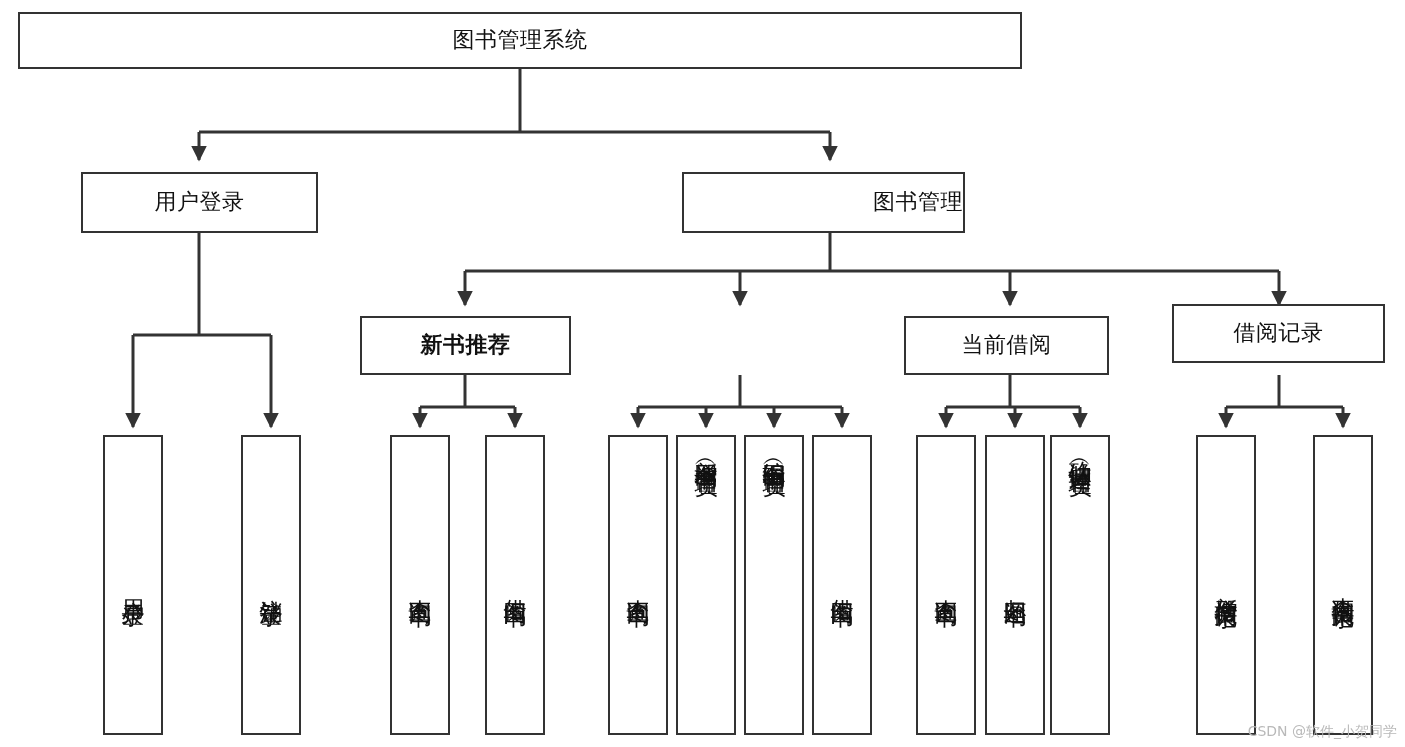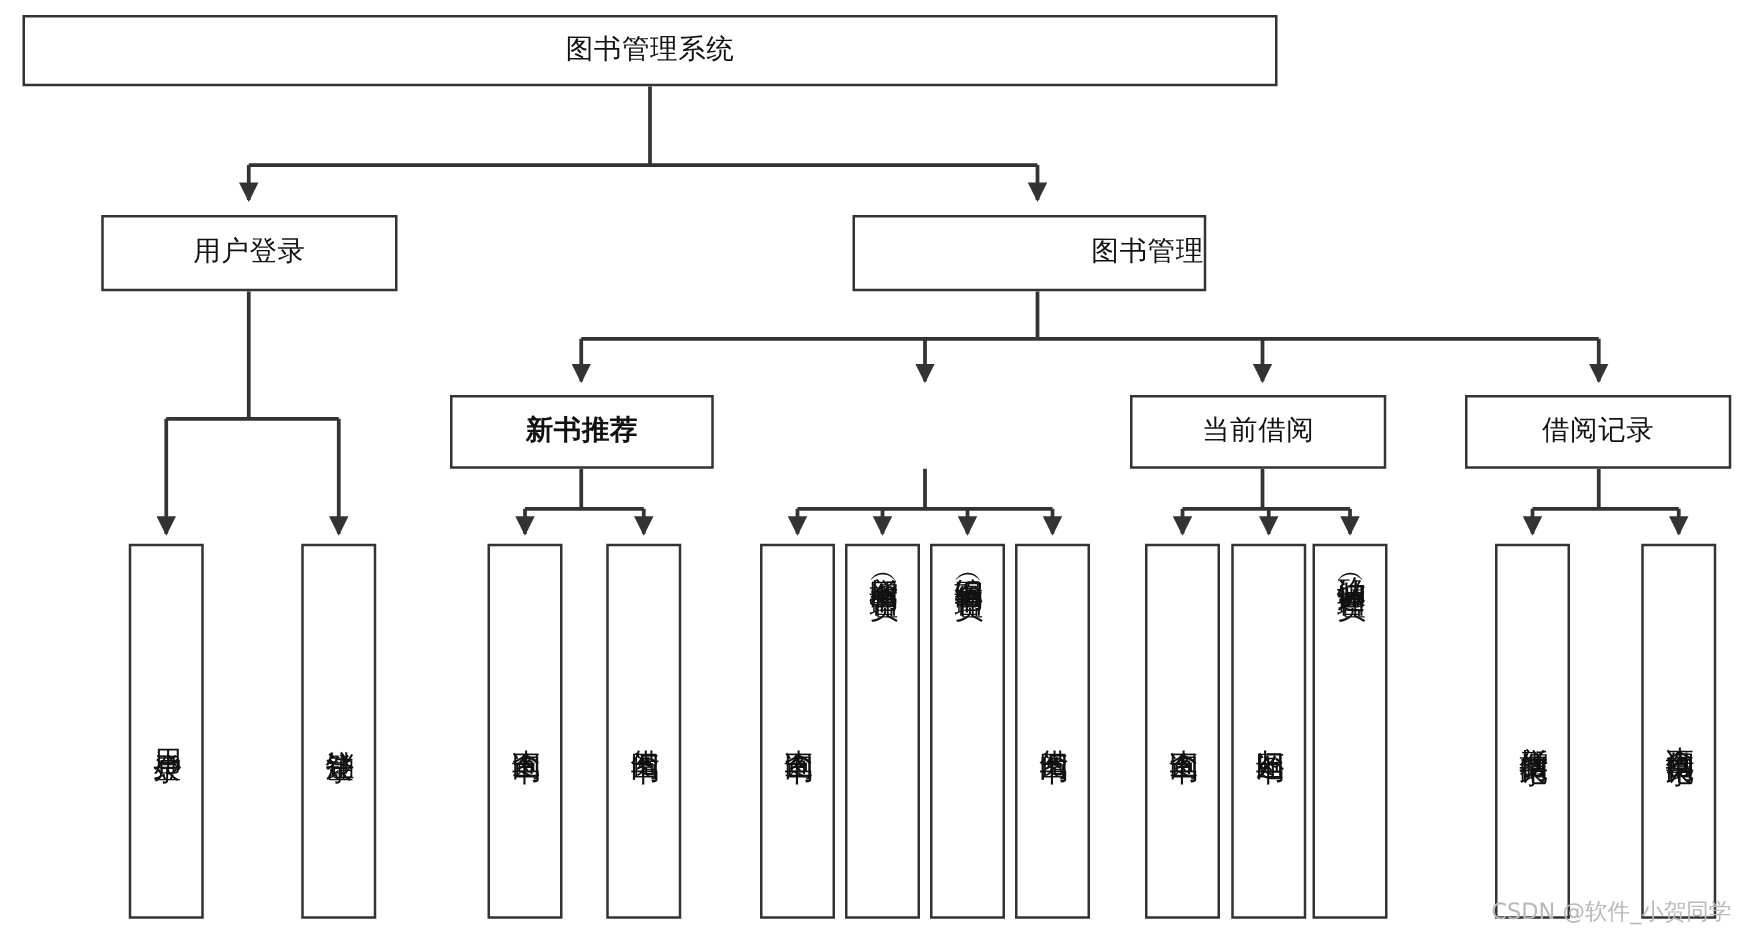--- a/index.html
+++ b/index.html
@@ -60,23 +60,23 @@
   svg#edges {
     position: absolute;
     left: 0;
     top: 0;
     width: 1405px;
     height: 747px;
     pointer-events: none;
   }
   .watermark {
     position: absolute;
-    right: 20px;
+    right: 8px;
     bottom: 6px;
-    font-size: 18px;
+    font-size: 14px;
     color: #b9b9b9;
     white-space: nowrap;
     font-family: "DejaVu Sans", "Liberation Sans", sans-serif;
   }
 </style>
 </head>
 <body>
 
 <div id="diagram">
 
@@ -144,21 +144,21 @@
 
   <div class="node h" style="left:360px; top:316px; width:211px; height:59px;font-weight:bold;">
     <span class="label">新书推荐</span>
   </div>
 
 
   <div class="node h" style="left:904px; top:316px; width:205px; height:59px;">
     <span class="label">当前借阅</span>
   </div>
 
-  <div class="node h" style="left:1172px; top:316px; width:213px; height:59px;">
+  <div class="node h" style="left:1172px; top:304px; width:213px; height:59px;">
     <span class="label">借阅记录</span>
   </div>
 
   <div class="node v mid" style="left:103px; top:435px; width:60px; height:300px;">
     <span class="label">用户登录</span>
   </div>
 
   <div class="node v mid" style="left:241px; top:435px; width:60px; height:300px;">
     <span class="label">注销登录</span>
   </div>

